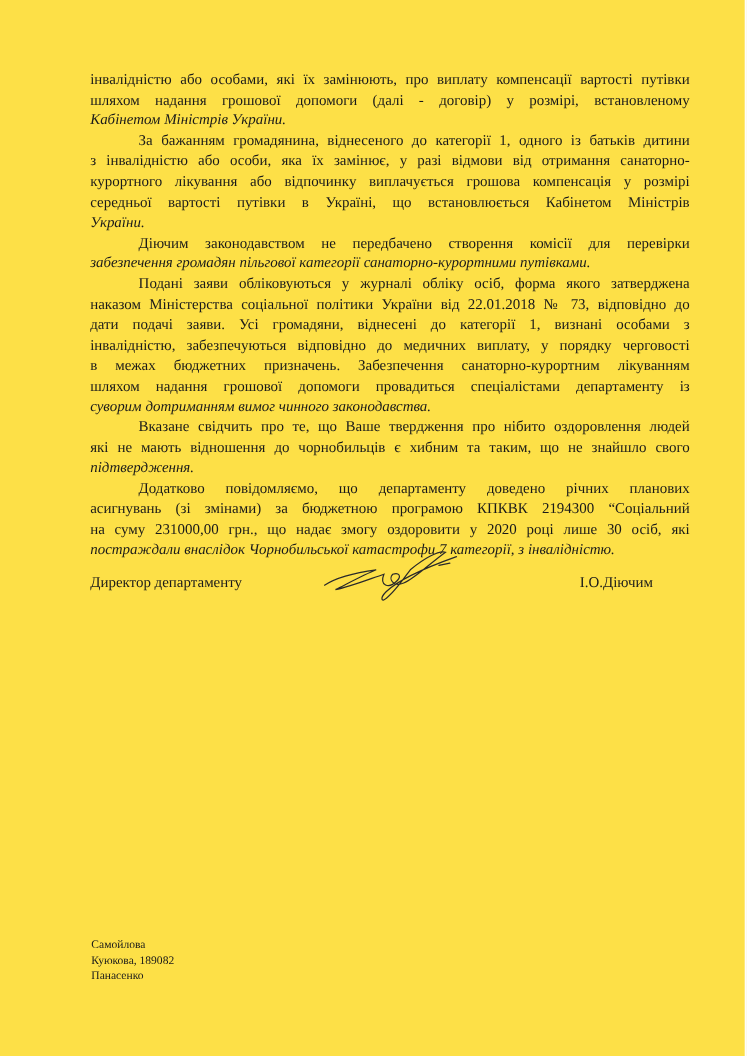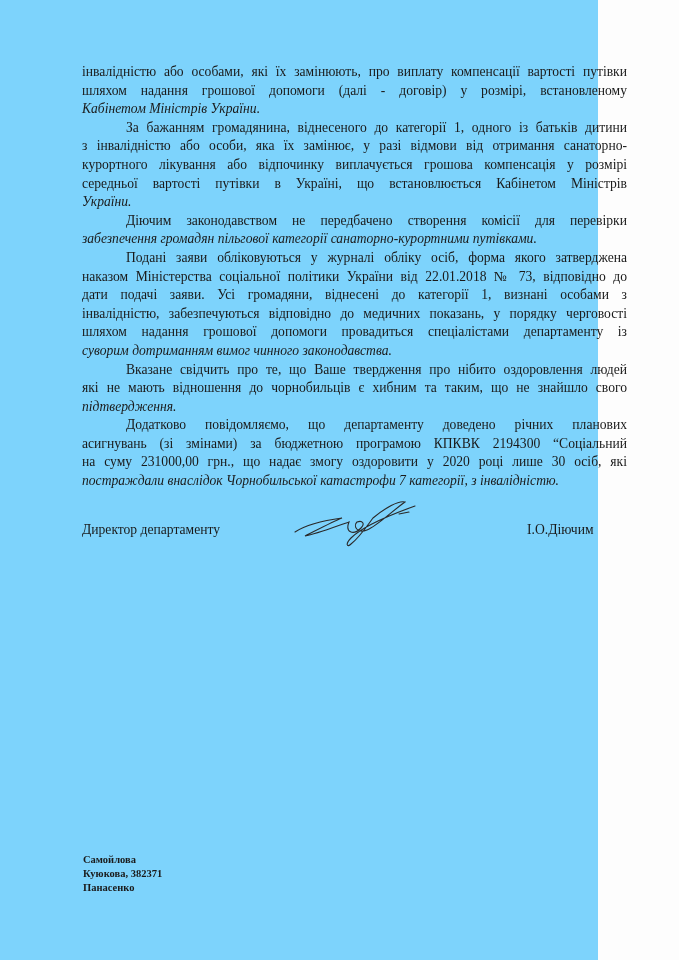--- a/index.html
+++ b/index.html
@@ -1,34 +1,34 @@
 <!DOCTYPE html>
 <html><head>
 <meta charset="utf-8">
 <style>
   html, body { margin: 0; padding: 0; }
   body {
     width: 679px; height: 960px; background: #fdfdfd; overflow: hidden;
     font-family: "Liberation Serif", "DejaVu Serif", serif;
     color: #1a1a1a;
   }
-  .page { position: relative; width: 598px; height: 960px; background: #7dd3fc; }
+  .page { position: relative; width: 677px; height: 960px; background: #fde047; }
   .body-text {
     position: absolute; left: 82px; top: 63px; width: 545px;
     font-size: 13.6px; line-height: 18.6px;
   }
   .para { margin: 0; text-align: justify; text-align-last: left; }
   .line { display: block; text-align: justify; text-align-last: justify; white-space: nowrap; }
   .line.last { text-align-last: left; font-style: italic; }
   .line.indent { text-indent: 44px; }
   .signature-block { position: absolute; left: 82px; top: 514px; width: 545px; height: 40px; font-size: 13.6px; }
   .sig-title { position: absolute; left: 0; top: 8px; }
   .sig-name { position: absolute; left: 445px; top: 8px; }
   .sig-scribble { position: absolute; left: 205px; top: -22px; width: 140px; height: 60px; }
-  .footer-block { position: absolute; left: 83px; top: 853px; font-size: 10.5px; line-height: 14px; font-weight: bold; }
+  .footer-block { position: absolute; left: 83px; top: 853px; font-size: 10.5px; line-height: 14px; }
   .footer-line { display: block; }
 </style>
 </head>
 <body>
 
 <div class="page">
   <div class="body-text" id="body-text">
       <div class="para">
         <span class="line">інвалідністю або особами, які їх замінюють, про виплату компенсації вартості путівки</span>
         <span class="line">шляхом надання грошової допомоги (далі - договір) у розмірі, встановленому</span>
@@ -42,21 +42,22 @@
         <span class="line last">України.</span>
       </div>
       <div class="para">
         <span class="line indent">Діючим законодавством не передбачено створення комісії для перевірки</span>
         <span class="line last">забезпечення громадян пільгової категорії санаторно-курортними путівками.</span>
       </div>
       <div class="para">
         <span class="line indent">Подані заяви обліковуються у журналі обліку осіб, форма якого затверджена</span>
         <span class="line">наказом Міністерства соціальної політики України від 22.01.2018 № 73, відповідно до</span>
         <span class="line">дати подачі заяви. Усі громадяни, віднесені до категорії 1, визнані особами з</span>
-        <span class="line">інвалідністю, забезпечуються відповідно до медичних показань, у порядку черговості</span>
+        <span class="line">інвалідністю, забезпечуються відповідно до медичних виплату, у порядку черговості</span>
+        <span class="line">в межах бюджетних призначень. Забезпечення санаторно-курортним лікуванням</span>
         <span class="line">шляхом надання грошової допомоги провадиться спеціалістами департаменту із</span>
         <span class="line last">суворим дотриманням вимог чинного законодавства.</span>
       </div>
       <div class="para">
         <span class="line indent">Вказане свідчить про те, що Ваше твердження про нібито оздоровлення людей</span>
         <span class="line">які не мають відношення до чорнобильців є хибним та таким, що не знайшло свого</span>
         <span class="line last">підтвердження.</span>
       </div>
       <div class="para">
         <span class="line indent">Додатково повідомляємо, що департаменту доведено річних планових</span>
@@ -70,16 +71,16 @@
     <span class="sig-title">Директор департаменту</span>
     <svg class="sig-scribble" viewBox="0 0 140 60">
       <path d="M8,40 C20,32 40,28 55,26 C45,30 30,38 18,44 C30,42 50,34 62,30 C58,40 66,44 74,36 C78,32 76,28 70,30 C66,34 70,42 80,38 C90,34 104,20 118,10 C112,8 98,16 86,26 C80,34 72,46 64,52 C60,56 58,52 64,46 C74,36 100,24 128,14" fill="none" stroke="#2a2a2a" stroke-width="1.1" stroke-linecap="round"></path>
       <path d="M112,22 L122,20" fill="none" stroke="#2a2a2a" stroke-width="1.1" stroke-linecap="round"></path>
     </svg>
     <span class="sig-name">І.О.Діючим</span>
   </div>
 
   <div class="footer-block">
     <span class="footer-line">Самойлова</span>
-    <span class="footer-line">Куюкова, 382371</span>
+    <span class="footer-line">Куюкова, 189082</span>
     <span class="footer-line">Панасенко</span>
   </div>
 </div>
 
 </body></html>

